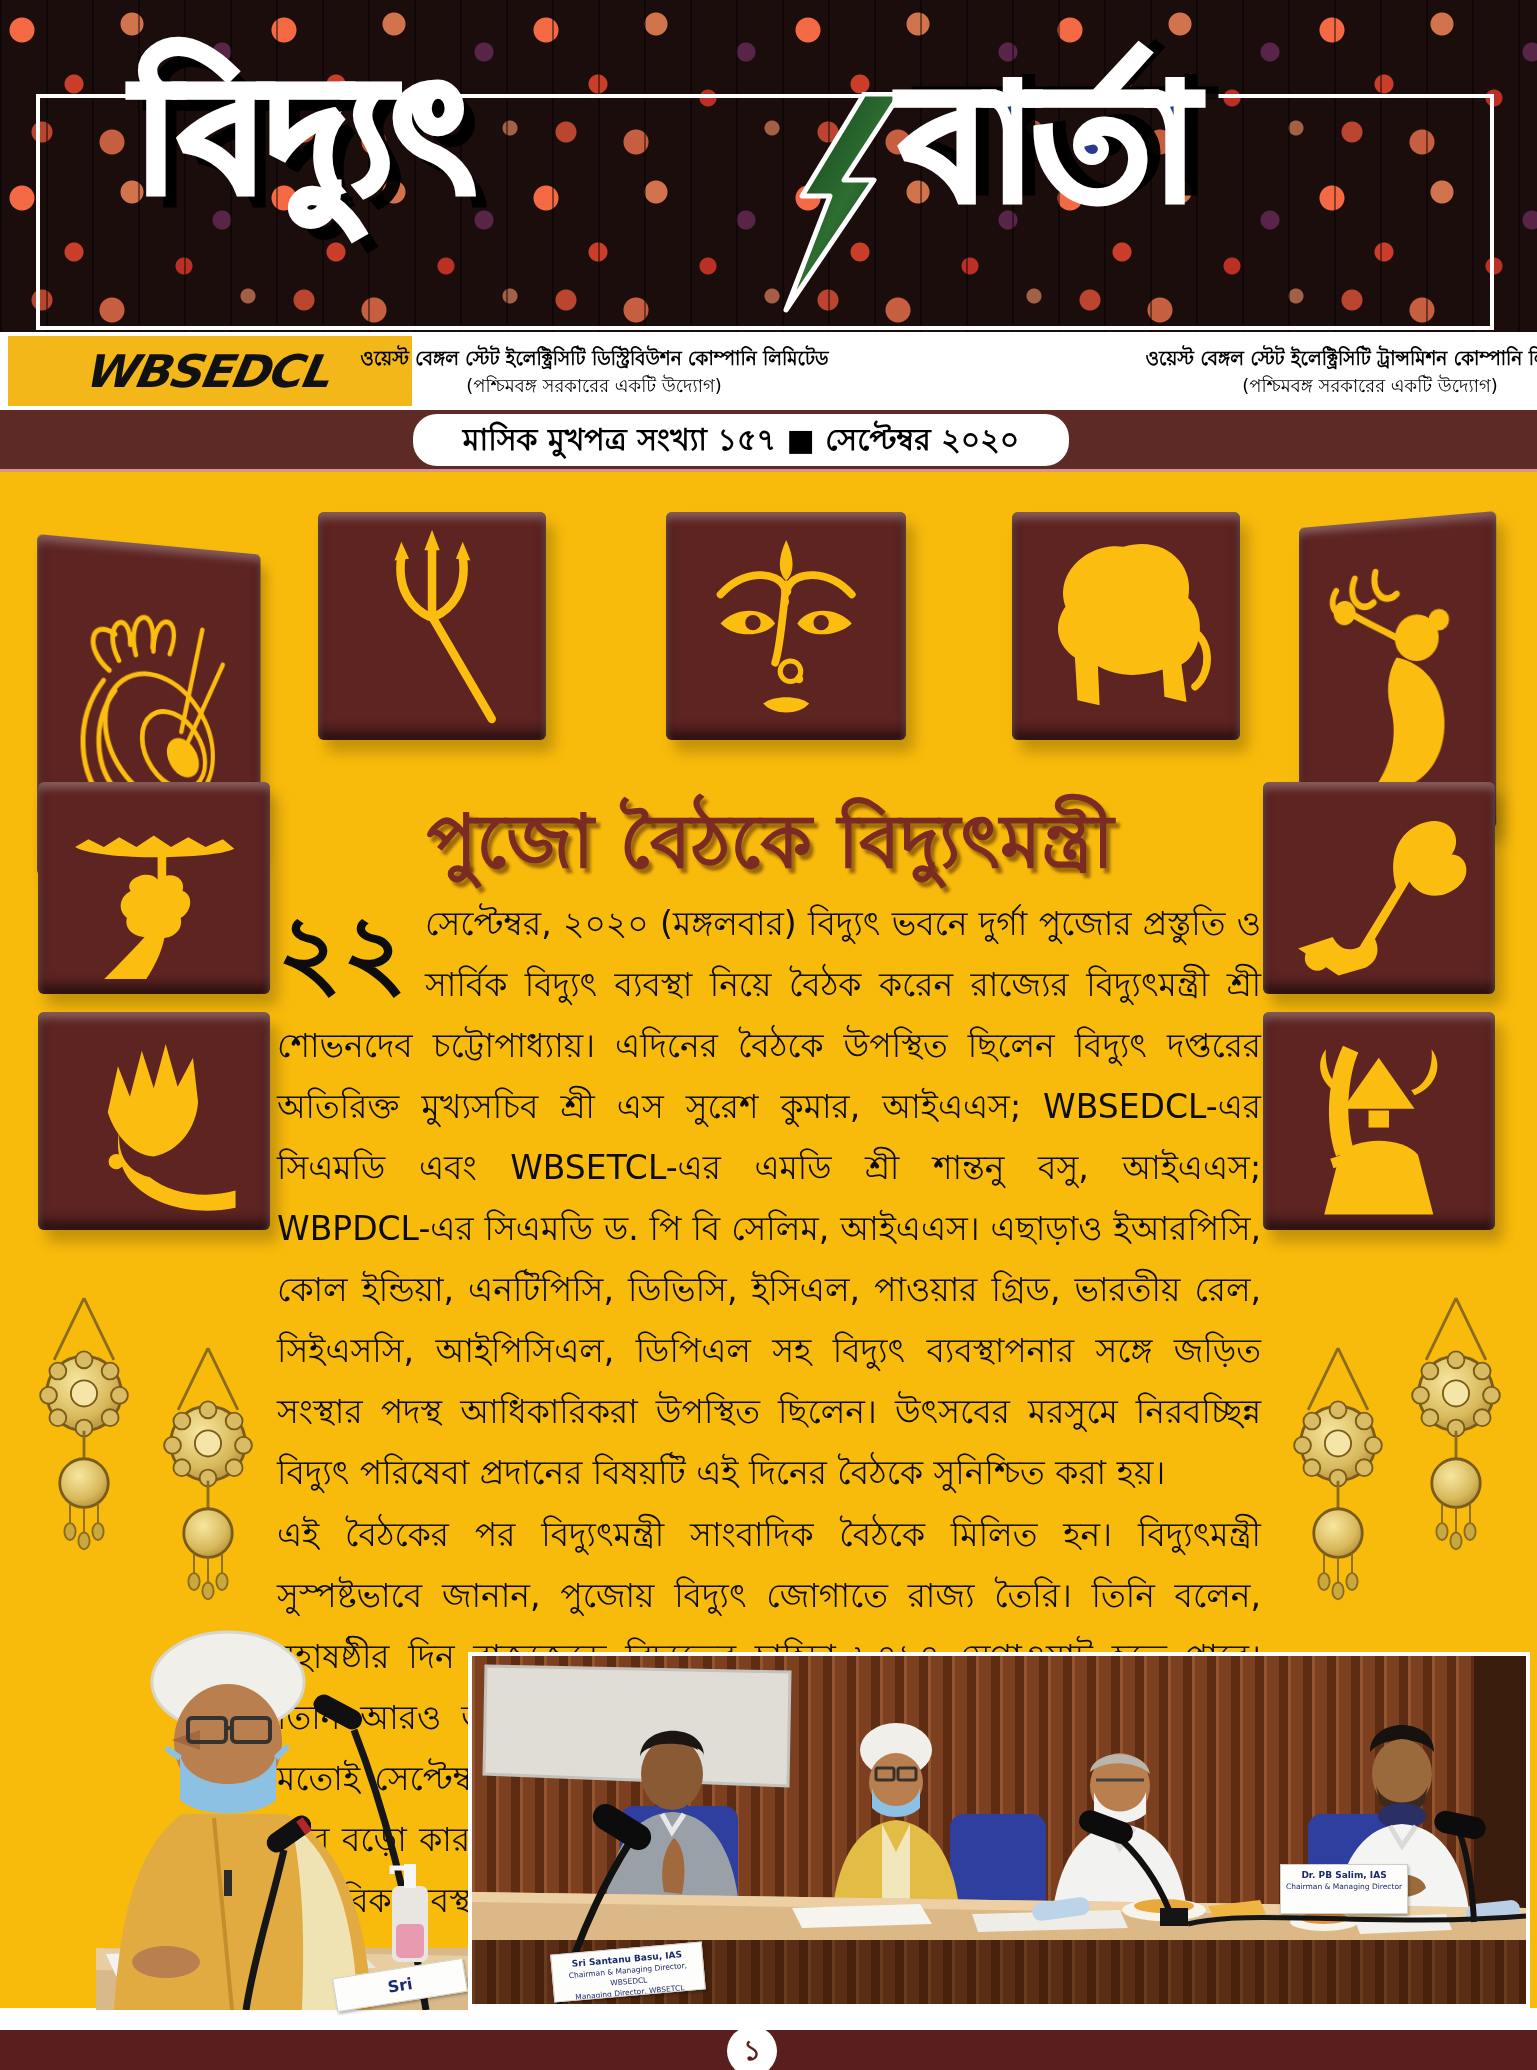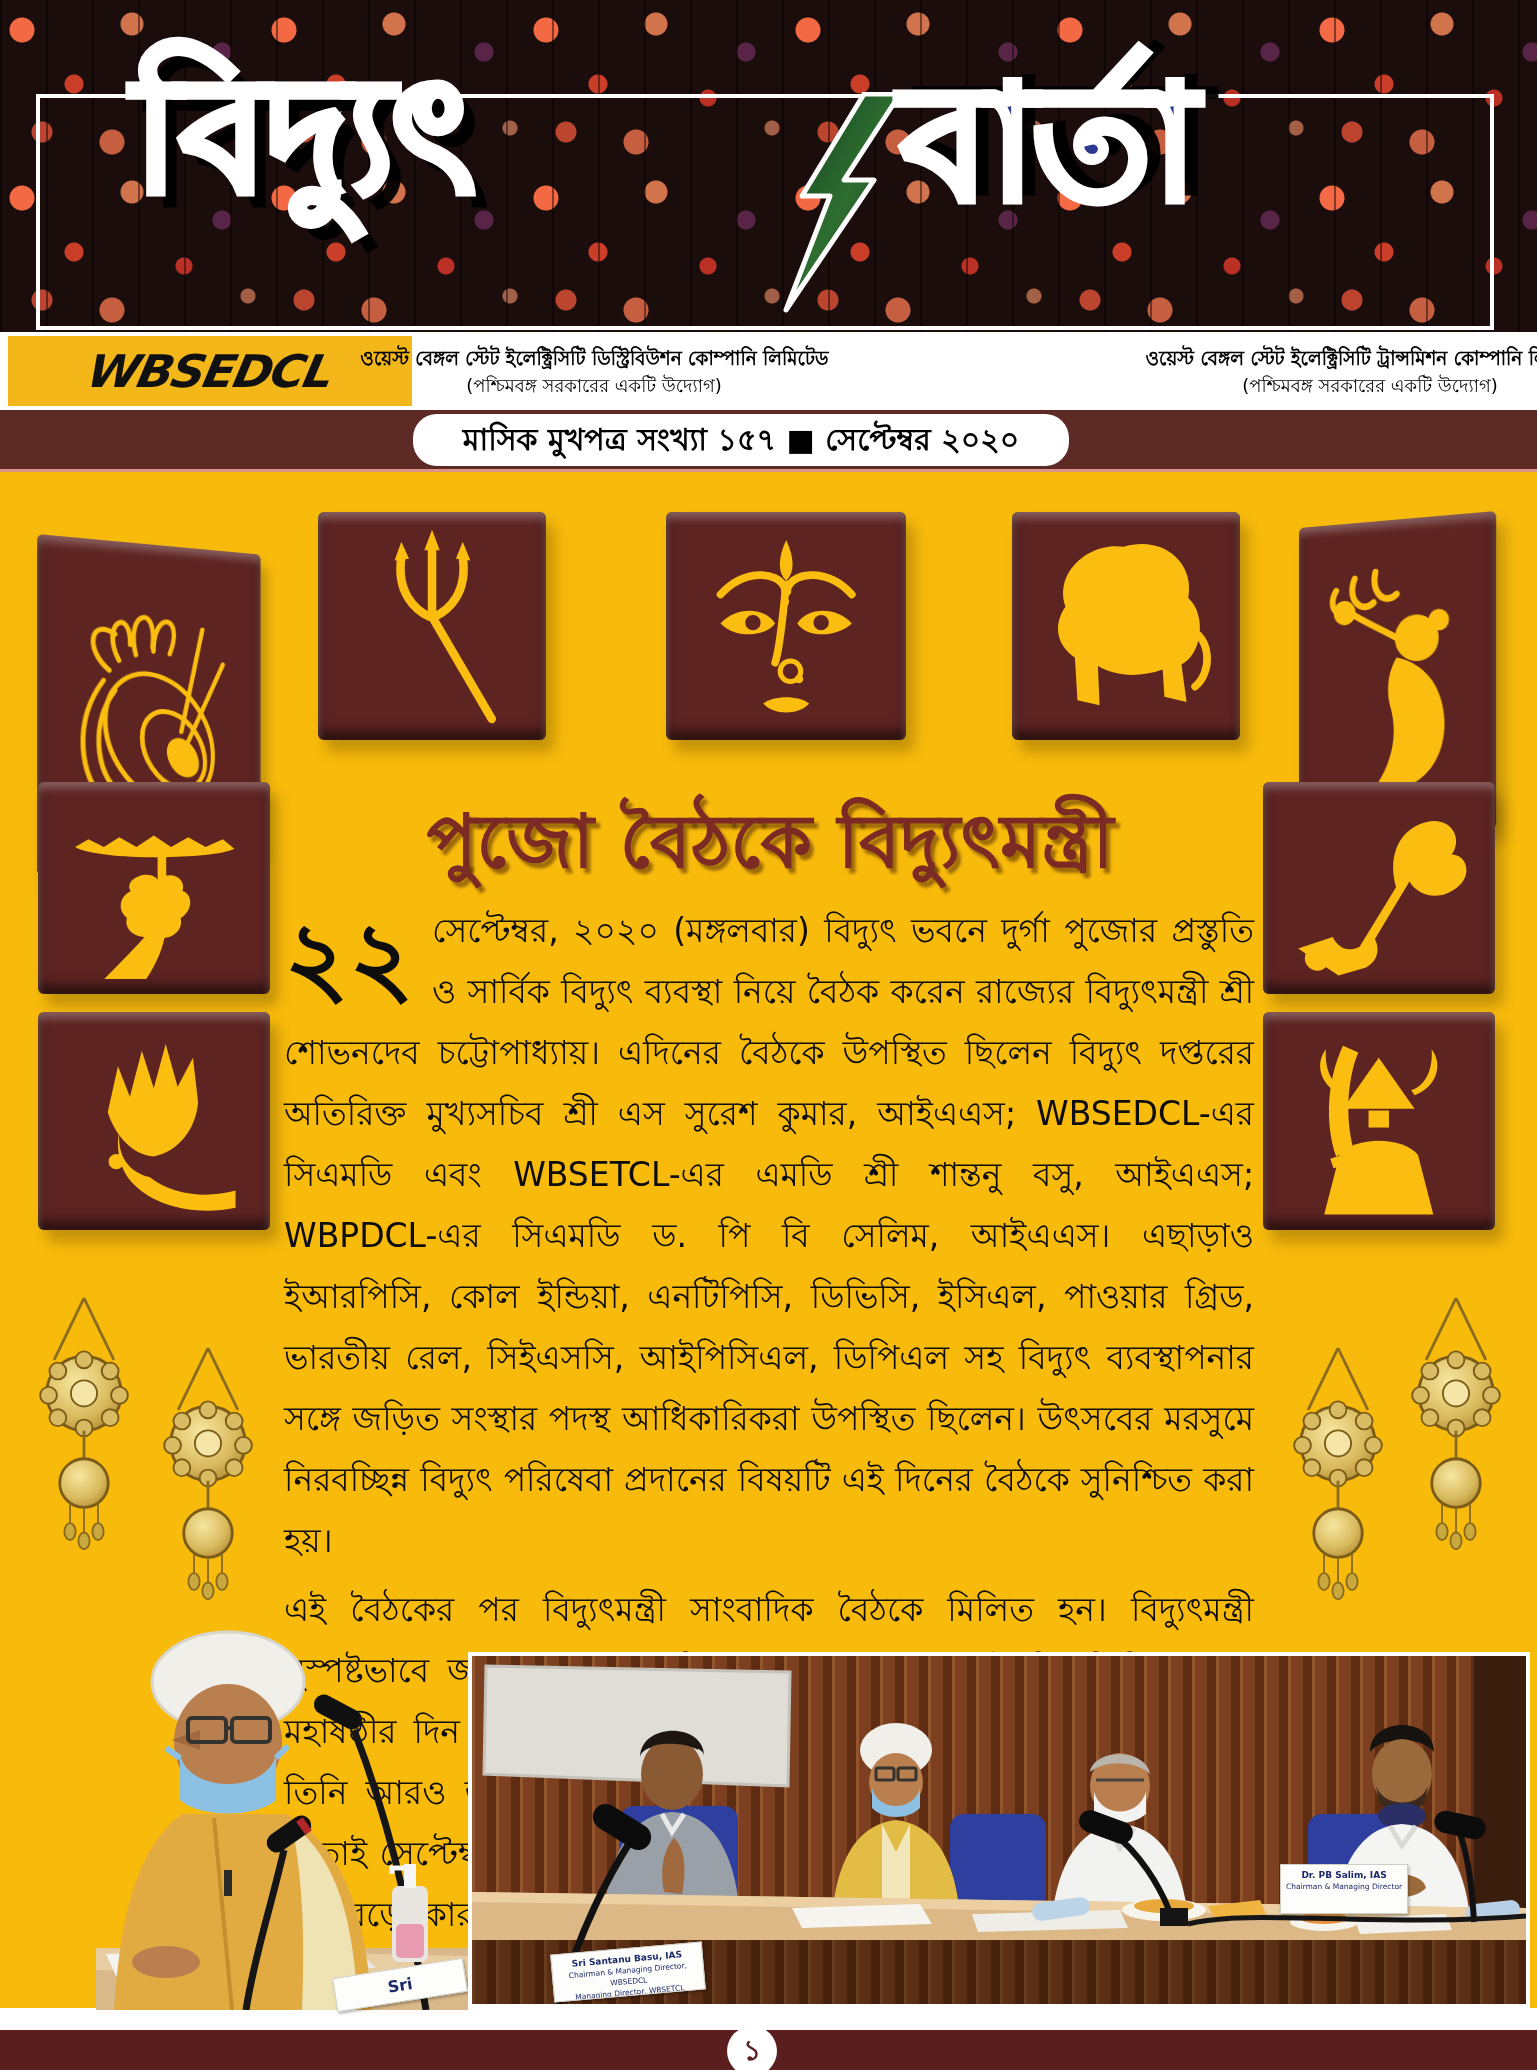--- a/index.html
+++ b/index.html
@@ -88,21 +88,21 @@
   }
   .ornament { position:absolute; width:112px; height:305px; }
   .orn-l1 { left:28px;   top:810px; }
   .orn-l2 { left:152px;  top:860px; }
   .orn-r1 { left:1400px; top:810px; }
   .orn-r2 { left:1282px; top:860px; }
   .article {
     position:absolute; left:276px; top:420px; width:986px;
     font-size:33px; line-height:61px; color:#0d0d0d; text-align:justify;
   }
-  .article p { margin:8px; }
+  .article p { margin:1px; }
   .dropcap {
     float:left; font-size:100px; line-height:102px; font-weight:bold;
     padding:8px 18px 0 0;
   }
   
   .photo-left  { position:absolute; left:96px;  top:1146px; width:372px; height:392px; }
   .photo-right {
     position:absolute; left:468px; top:1180px; width:1062px; height:356px;
     border:4px solid #ffffff; background:#7c4020; overflow:hidden;
   }

